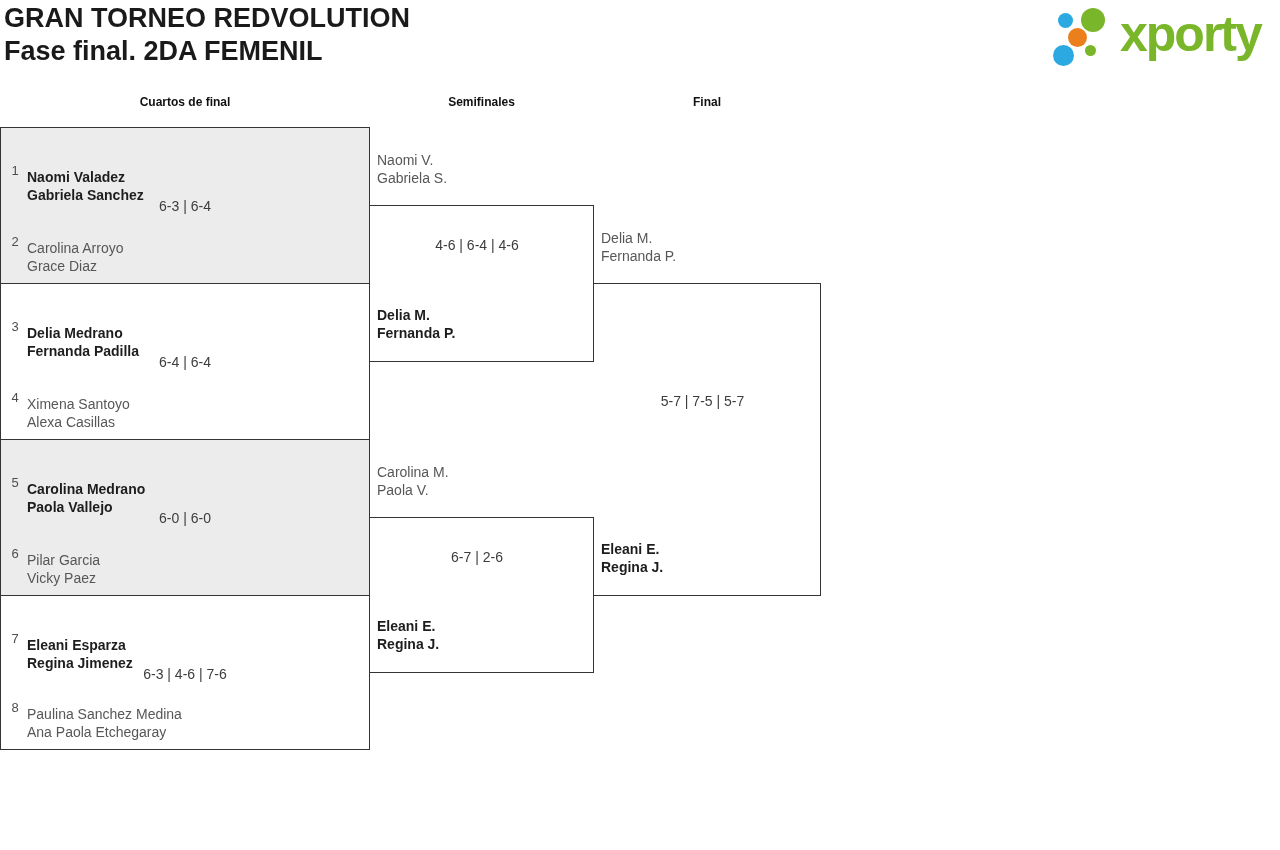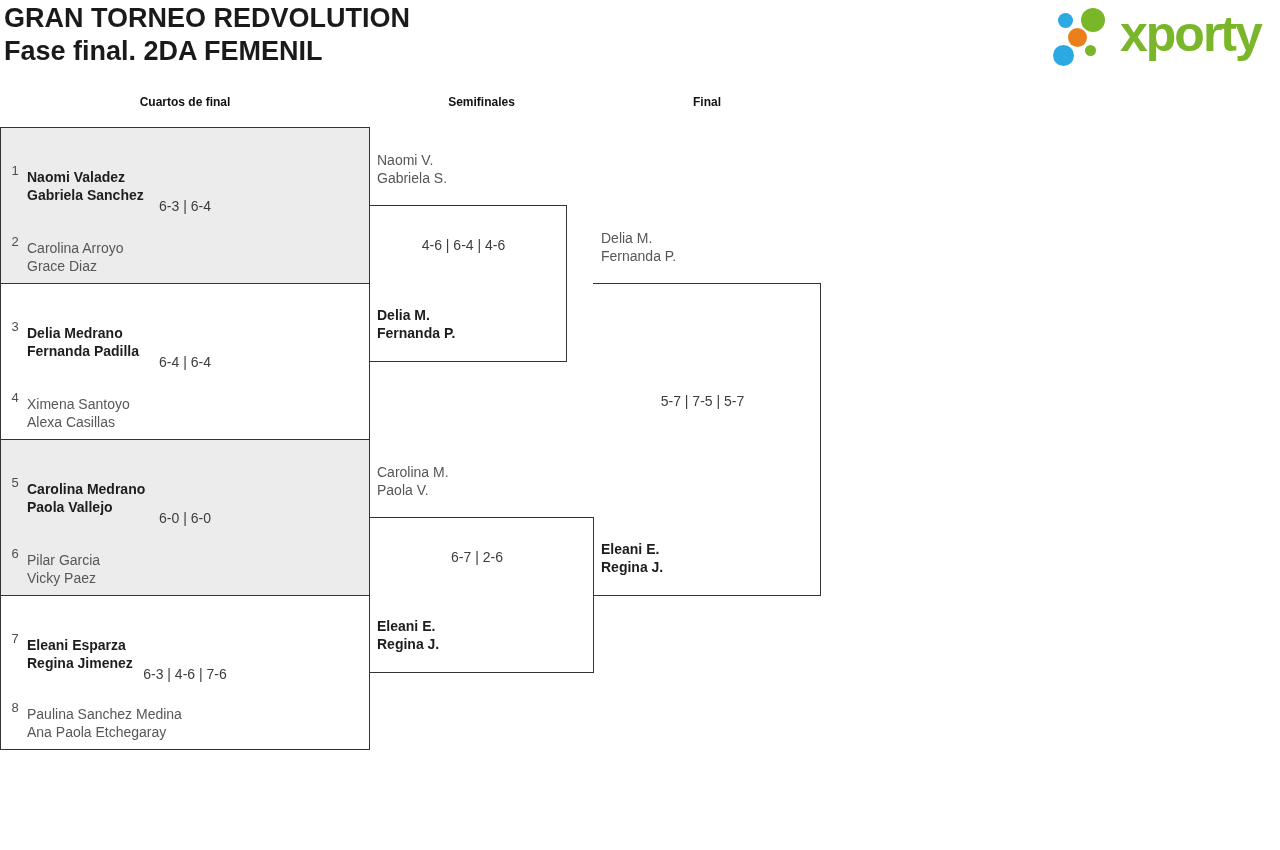--- a/index.html
+++ b/index.html
@@ -44,21 +44,21 @@
   .prow.bottom{bottom:8px;}
   .seed{width:24px;flex:0 0 24px;text-align:center;font-size:13px;color:#4e4e4e;}
   .names{font-size:14px;line-height:18px;color:#575757;margin-top:32px;}
   .names.winner{font-weight:700;color:#1d1d1d;}
   .score{position:absolute;left:0;right:0;top:70px;text-align:center;
          font-size:14px;color:#3c3c3c;}
 
   
   .adv-box{position:absolute;border:1px solid #343434;border-left:none;
            box-sizing:border-box;background:transparent;}
-  .sf1{left:369px;top:205px;width:198px;height:157px;}
+  .sf1{left:369px;top:205px;width:225px;height:157px;}
   .sf2{left:369px;top:517px;width:225px;height:156px;}
   .fi-box{left:593px;top:283px;width:228px;height:313px;}
   .above-label{position:absolute;left:8px;bottom:calc(100% + 19px);
                font-size:14px;line-height:18px;color:#575757;white-space:nowrap;}
   .winner-label{position:absolute;left:8px;bottom:19px;font-size:14px;line-height:18px;
                 font-weight:700;color:#1d1d1d;white-space:nowrap;}
   .box-score{position:absolute;left:0;right:8px;text-align:center;font-size:14px;color:#3c3c3c;}
   .sf1 .box-score,.sf2 .box-score{top:31px;}
   .fi-box .box-score{top:109px;text-align:center;}
 </style>

